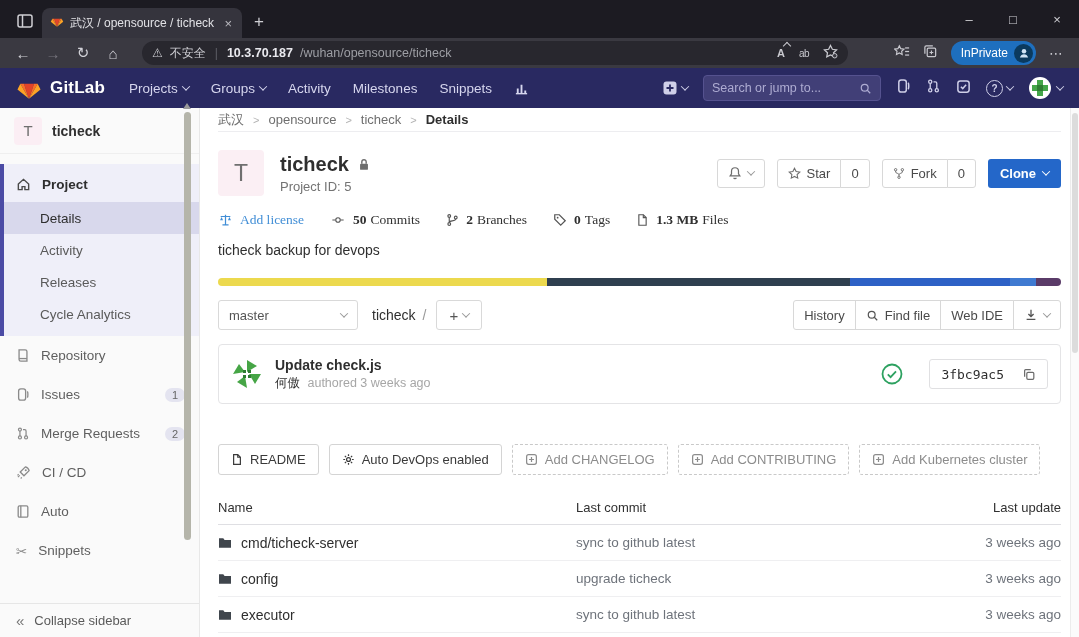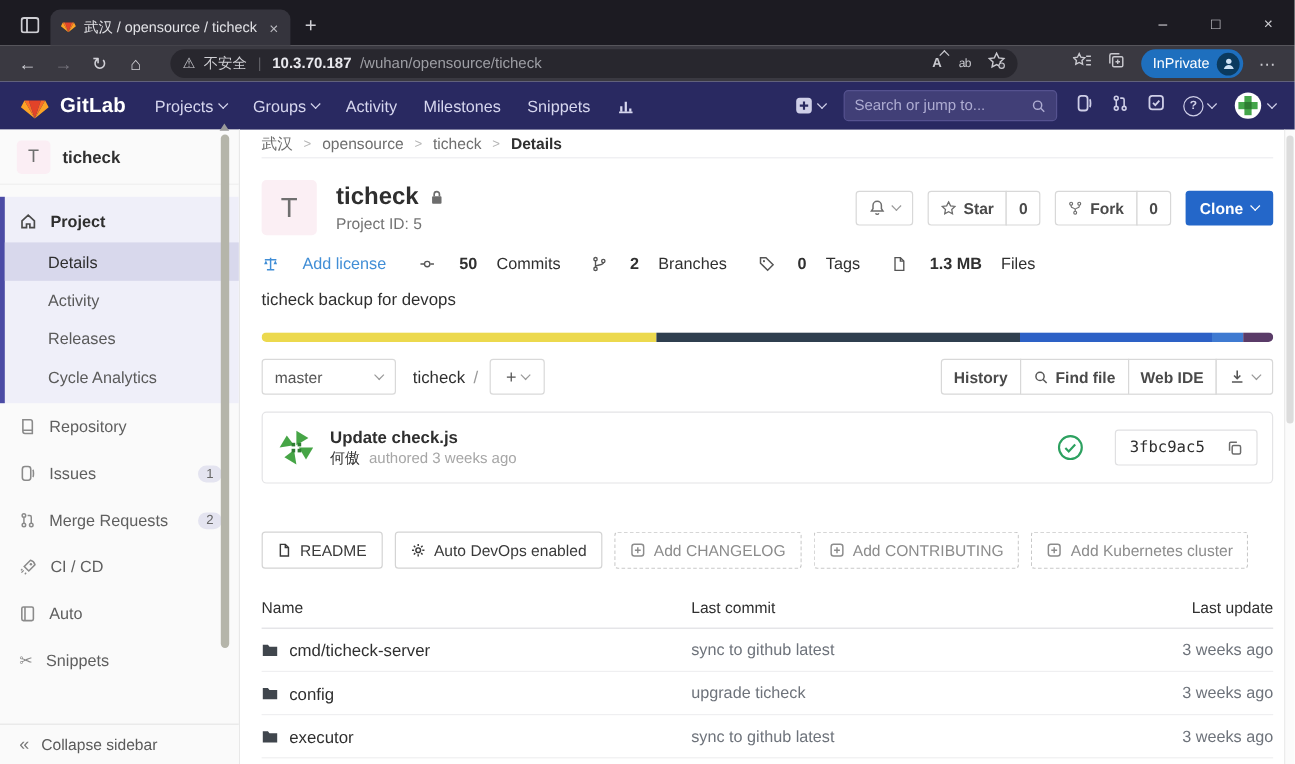--- a/index.html
+++ b/index.html
@@ -80,40 +80,40 @@
   .bc-sep { color:#b3b3b3; font-size:11px; }
   .bc-current { color:#2f2f2f; font-weight:bold; }
 
   .proj-head { margin-top:18px; display:flex; align-items:center; }
   .proj-avatar { width:46px; height:46px; border-radius:4px; background:#fbeff4; color:#6f6f6f; font-size:23px; display:flex; align-items:center; justify-content:center; }
   .proj-meta { margin-left:16px; }
   .proj-title { font-size:20px; font-weight:bold; color:#2f2f2f; display:flex; align-items:center; gap:8px; }
   .proj-id { font-size:13px; color:#737373; margin-top:3px; }
   .proj-actions { margin-left:auto; display:flex; align-items:center; gap:12px; }
   .btn { height:29px; background:#fff; border:1px solid #d8d8d8; border-radius:3px; display:flex; align-items:center; gap:6px; padding:0 10px; font-size:13px; color:#4a4a4a; }
-  .btn-group { display:flex;font-weight:bold; }
+  .btn-group { display:flex; }
   .btn-group .btn { border-radius:0; margin-left:-1px; }
   .btn-group .btn:first-child { border-radius:3px 0 0 3px; margin-left:0; }
   .btn-group .btn:last-child { border-radius:0 3px 3px 0; }
   .btn-clone { height:29px; background:#2467c9; color:#fff; font-weight:bold; font-size:13px; border-radius:3px; display:flex; align-items:center; gap:7px; padding:0 12px; }
 
   .stats { margin-top:16px; display:flex; align-items:center; gap:26px; font-size:13.5px; color:#303030; }
-  .stat { display:flex; align-items:center; gap:19px; }
+  .stat { display:flex; align-items:center; gap:7px;font-family:Liberation Serif, serif; }
   .stat .s-ico { color:#555; display:flex; }
   .stat b { margin-right:-3px; }
   .stat-link { color:#418ed6; }
   .stat-link .s-ico { color:#418ed6; }
 
   .description { margin-top:14px; font-size:14px; color:#2f2f2f; }
 
   .langbar { margin-top:20px; height:8px; border-radius:4px; overflow:hidden; display:flex; }
   .langbar span { height:100%; }
 
   .tree-bar { margin-top:14px; display:flex; align-items:center; }
-  .branch-select { width:112px; height:30px; border:1px solid #d9d9d9; border-radius:3px; background:#fff; display:flex; align-items:center; padding:0 10px; font-size:13px; color:#555; }
+  .branch-select { width:140px; height:30px; border:1px solid #d9d9d9; border-radius:3px; background:#fff; display:flex; align-items:center; padding:0 10px; font-size:13px; color:#555; }
   .branch-select .chev { margin-left:auto; color:#999; }
   .tree-path { margin-left:14px; font-size:14px; color:#2f2f2f; display:flex; gap:7px; align-items:center; }
   .tree-path .sep { color:#999; }
   .plus-dd { margin-left:10px; width:46px; height:30px; border:1px solid #d9d9d9; border-radius:3px; background:#fff; display:flex; align-items:center; justify-content:center; gap:5px; color:#555; }
   .plus-dd .pg { font-size:15px; }
   .plus-dd .chev { color:#999; }
   .tree-right { margin-left:auto; display:flex; }
   .tree-right .btn { height:30px; }
 
   .commit-box { margin-top:14px; border:1px solid #e4e4e6; border-radius:4px; height:60px; display:flex; align-items:center; padding:0 12px; gap:12px; }

